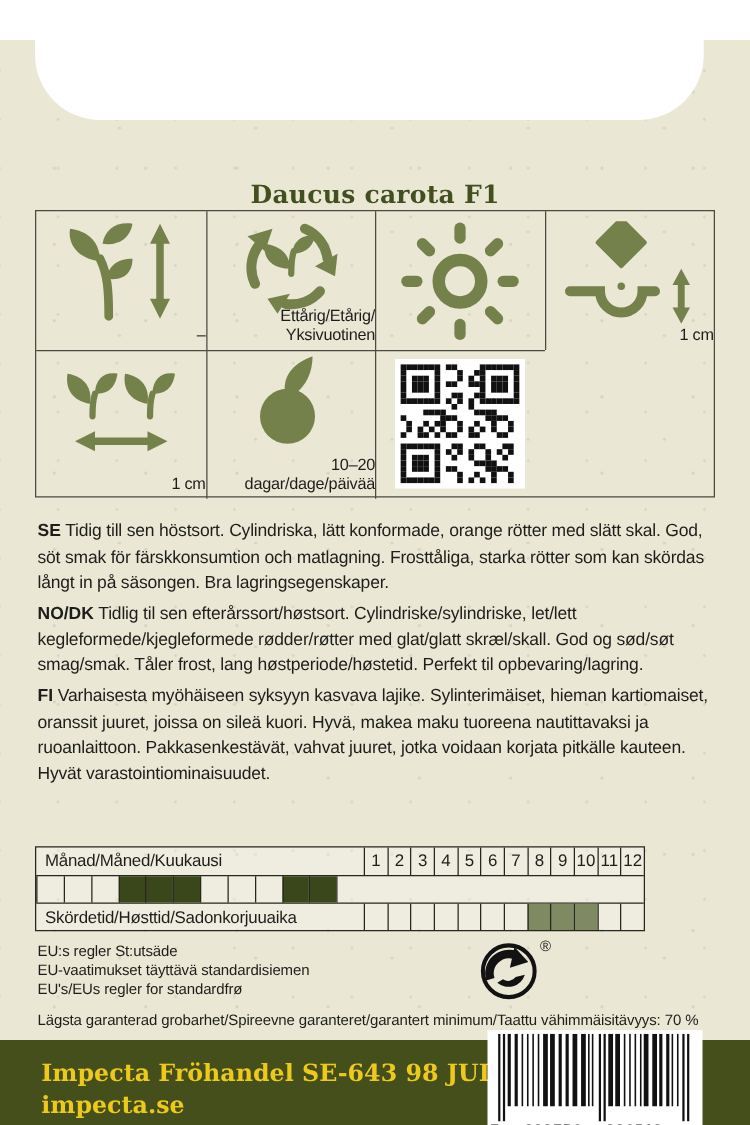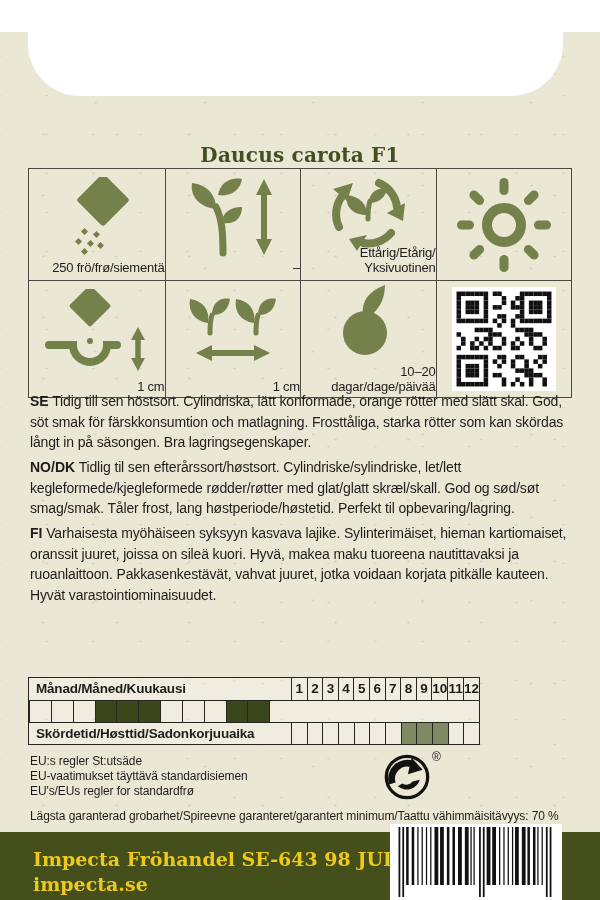--- a/index.html
+++ b/index.html
@@ -27,26 +27,26 @@
   .cell{position:relative;box-sizing:border-box;border-left:1px solid #4a4a40;}
   .cell:nth-child(4n+1){border-left:none;}
   .cell:nth-child(n+5){border-top:1px solid #4a4a40;padding-left:20px;}
   .cell svg{position:absolute;left:50%;transform:translateX(-50%);}
   .cell-label{position:absolute;bottom:5px;left:0;right:0;text-align:right;
     font-size:13px;line-height:14.5px;letter-spacing:-.2px;white-space:pre-line;}
   .ic{fill:#75814b;}
   .ic-s{stroke:#75814b;fill:none;stroke-linecap:round;}
 
   
-  .descs{position:absolute;left:30px;top:359px;width:547px;}
+  .descs{position:absolute;left:30px;top:382px;width:547px;}
   .descs p{margin:0 0 4.5px 0;font-size:14px;line-height:20.5px;letter-spacing:-.15px;}
   .descs b{letter-spacing:0;}
 
   
-  .mtable{position:absolute;left:28px;top:645px;width:452px;border:1.5px solid #26261f;box-sizing:border-box;background:rgba(255,255,255,.25);font-weight:bold;}
+  .mtable{position:absolute;left:28px;top:645px;width:488px;border:1.5px solid #26261f;box-sizing:border-box;background:rgba(255,255,255,.25);}
   .mt-row{display:grid;grid-template-columns:262px 1fr;height:22px;box-sizing:border-box;border-top:1.5px solid #26261f;}
   .mt-row:first-child{border-top:none;}
   .mt-label{font-size:13.5px;line-height:21px;padding-left:7px;letter-spacing:-.2px;box-sizing:border-box;}
   .mt-cells{display:grid;grid-template-columns:repeat(12,1fr);}
   .mt-cell{box-sizing:border-box;border-left:1.2px solid #26261f;font-size:13.5px;line-height:21px;text-align:center;}
 
   
   .regs{position:absolute;left:30px;top:722px;font-size:12px;line-height:15px;letter-spacing:-.1px;}
   .greendot{position:absolute;left:384px;top:722px;width:46px;height:46px;}
   .gd-reg{position:absolute;left:432px;top:718px;font-size:12px;}
@@ -66,34 +66,20 @@
 <body>
 
 <div class="packet">
 
   <div class="notch"></div>
 
   <div class="title">Daucus carota F1</div>
 
   <div class="grid">
 
-    <div class="cell">
-      <svg width="110" height="78" viewBox="0 0 110 78" style="top:8px">
-        <rect class="ic" x="42" y="4" width="38" height="38" rx="3" transform="rotate(45 61 23)"></rect>
-        <g class="ic">
-          <rect x="40" y="52" width="5" height="5" transform="rotate(45 42.5 54.5)"></rect>
-          <rect x="52" y="55" width="5" height="5" transform="rotate(45 54.5 57.5)"></rect>
-          <rect x="34" y="62" width="5" height="5" transform="rotate(45 36.5 64.5)"></rect>
-          <rect x="46" y="64" width="5" height="5" transform="rotate(45 48.5 66.5)"></rect>
-          <rect x="56" y="66" width="5" height="5" transform="rotate(45 58.5 68.5)"></rect>
-          <rect x="40" y="72" width="5" height="5" transform="rotate(45 42.5 74.5)"></rect>
-        </g>
-      </svg>
-      <div class="cell-label">250 frö/frø/siementä</div>
-    </div>
 
     <div class="cell">
       <svg width="110" height="80" viewBox="0 0 110 80" style="top:8px">
         <path class="ic-s" stroke-width="7" d="M45,76 C45,56 44,42 38,30"></path>
         <path class="ic" d="M38,32 C20,30 12,18 14,6 C30,8 38,18 38,32 Z"></path>
         <path class="ic" d="M40,18 C42,6 52,0 64,2 C62,14 52,20 40,18 Z"></path>
         <path class="ic" d="M44,46 C58,48 64,40 64,30 C52,30 44,36 44,46 Z"></path>
         <g>
           <line class="ic-s" stroke-width="6" x1="86" y1="16" x2="86" y2="64"></line>
           <path class="ic" d="M86,2 L94,18 L78,18 Z"></path>

